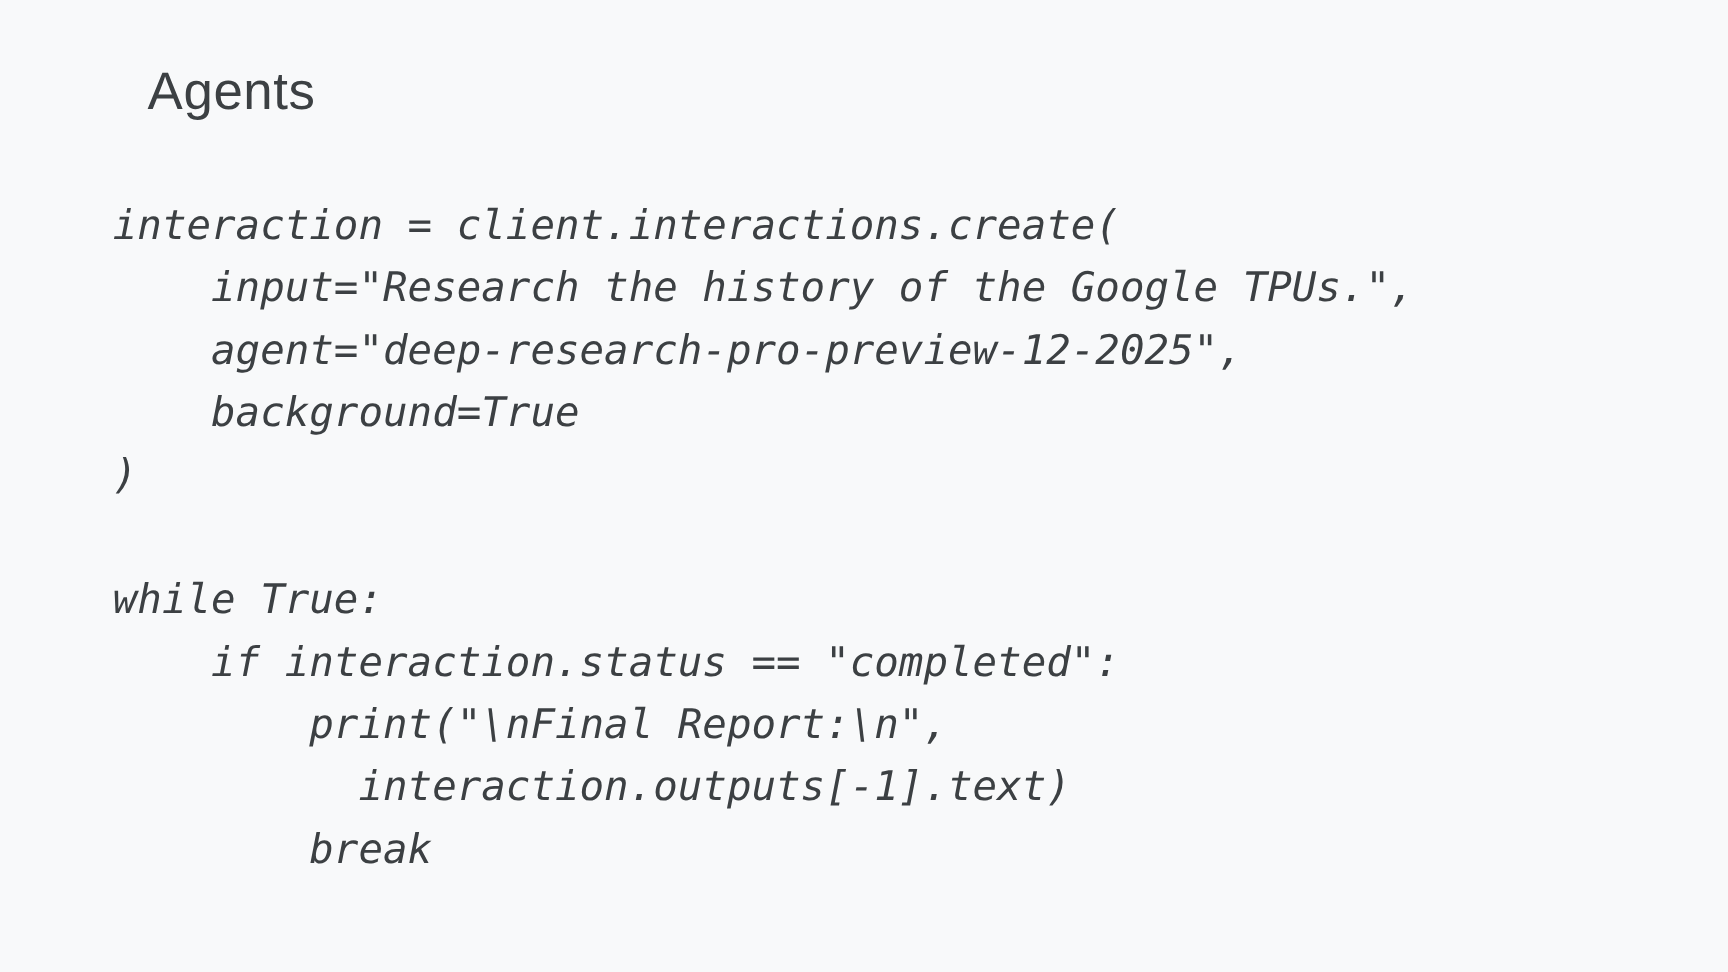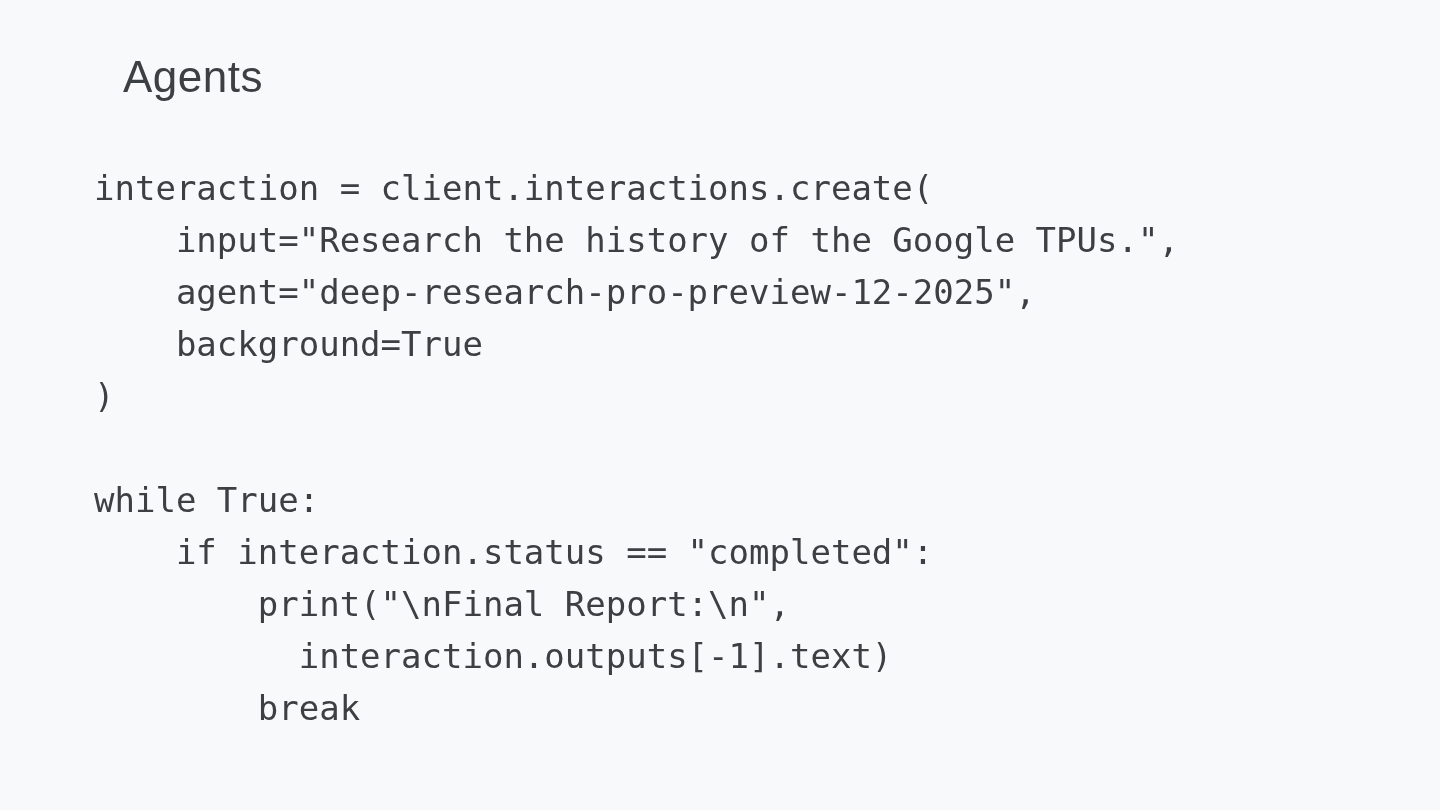--- a/index.html
+++ b/index.html
@@ -35,20 +35,21 @@
     font-family: "DejaVu Sans Mono", "Liberation Mono", monospace;
     font-size: 34px;
     line-height: 52px;
     color: #3c4043;
     white-space: pre;
     font-weight: 400;
   }
   .code-line {
     height: 52px;
     white-space: pre;
+    font-style: italic;
   }
 </style>
 </head>
 <body>
 
 <div class="slide">
   <h1 class="slide-title">Agents</h1>
   <pre class="code-block"><div class="code-line">interaction = client.interactions.create(</div><div class="code-line">    input="Research the history of the Google TPUs.",</div><div class="code-line">    agent="deep-research-pro-preview-12-2025",</div><div class="code-line">    background=True</div><div class="code-line">)</div><div class="code-line">&nbsp;</div><div class="code-line">while True:</div><div class="code-line">    if interaction.status == "completed":</div><div class="code-line">        print("\nFinal Report:\n",</div><div class="code-line">          interaction.outputs[-1].text)</div><div class="code-line">        break</div></pre>
 </div>
 

